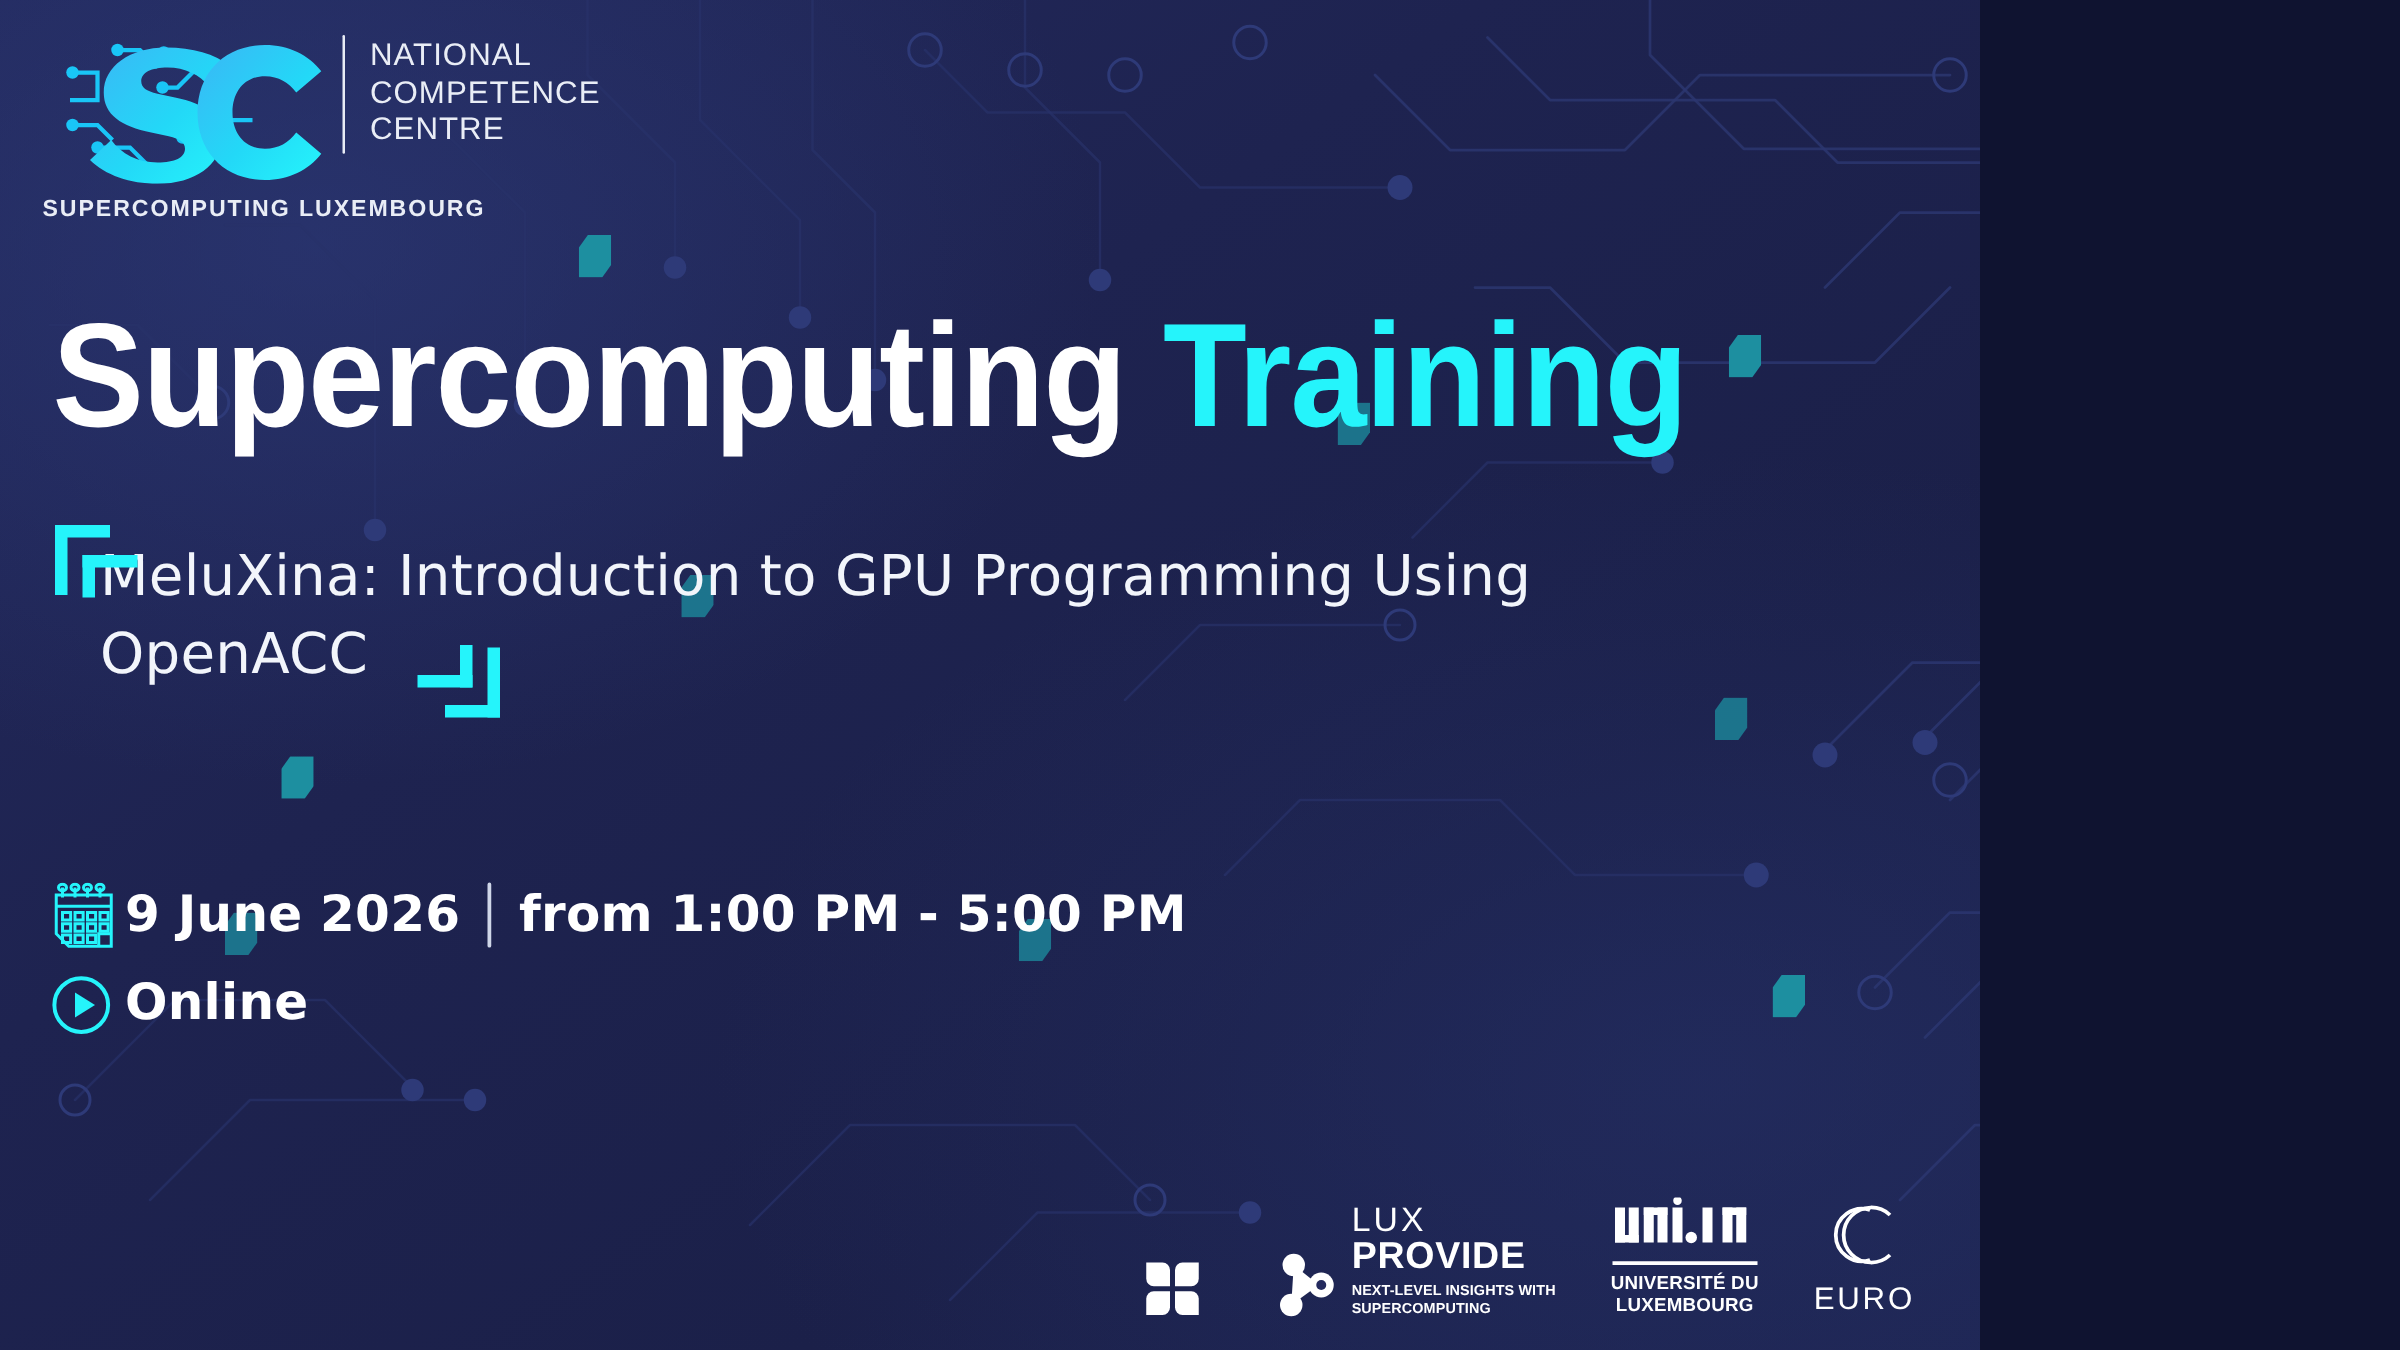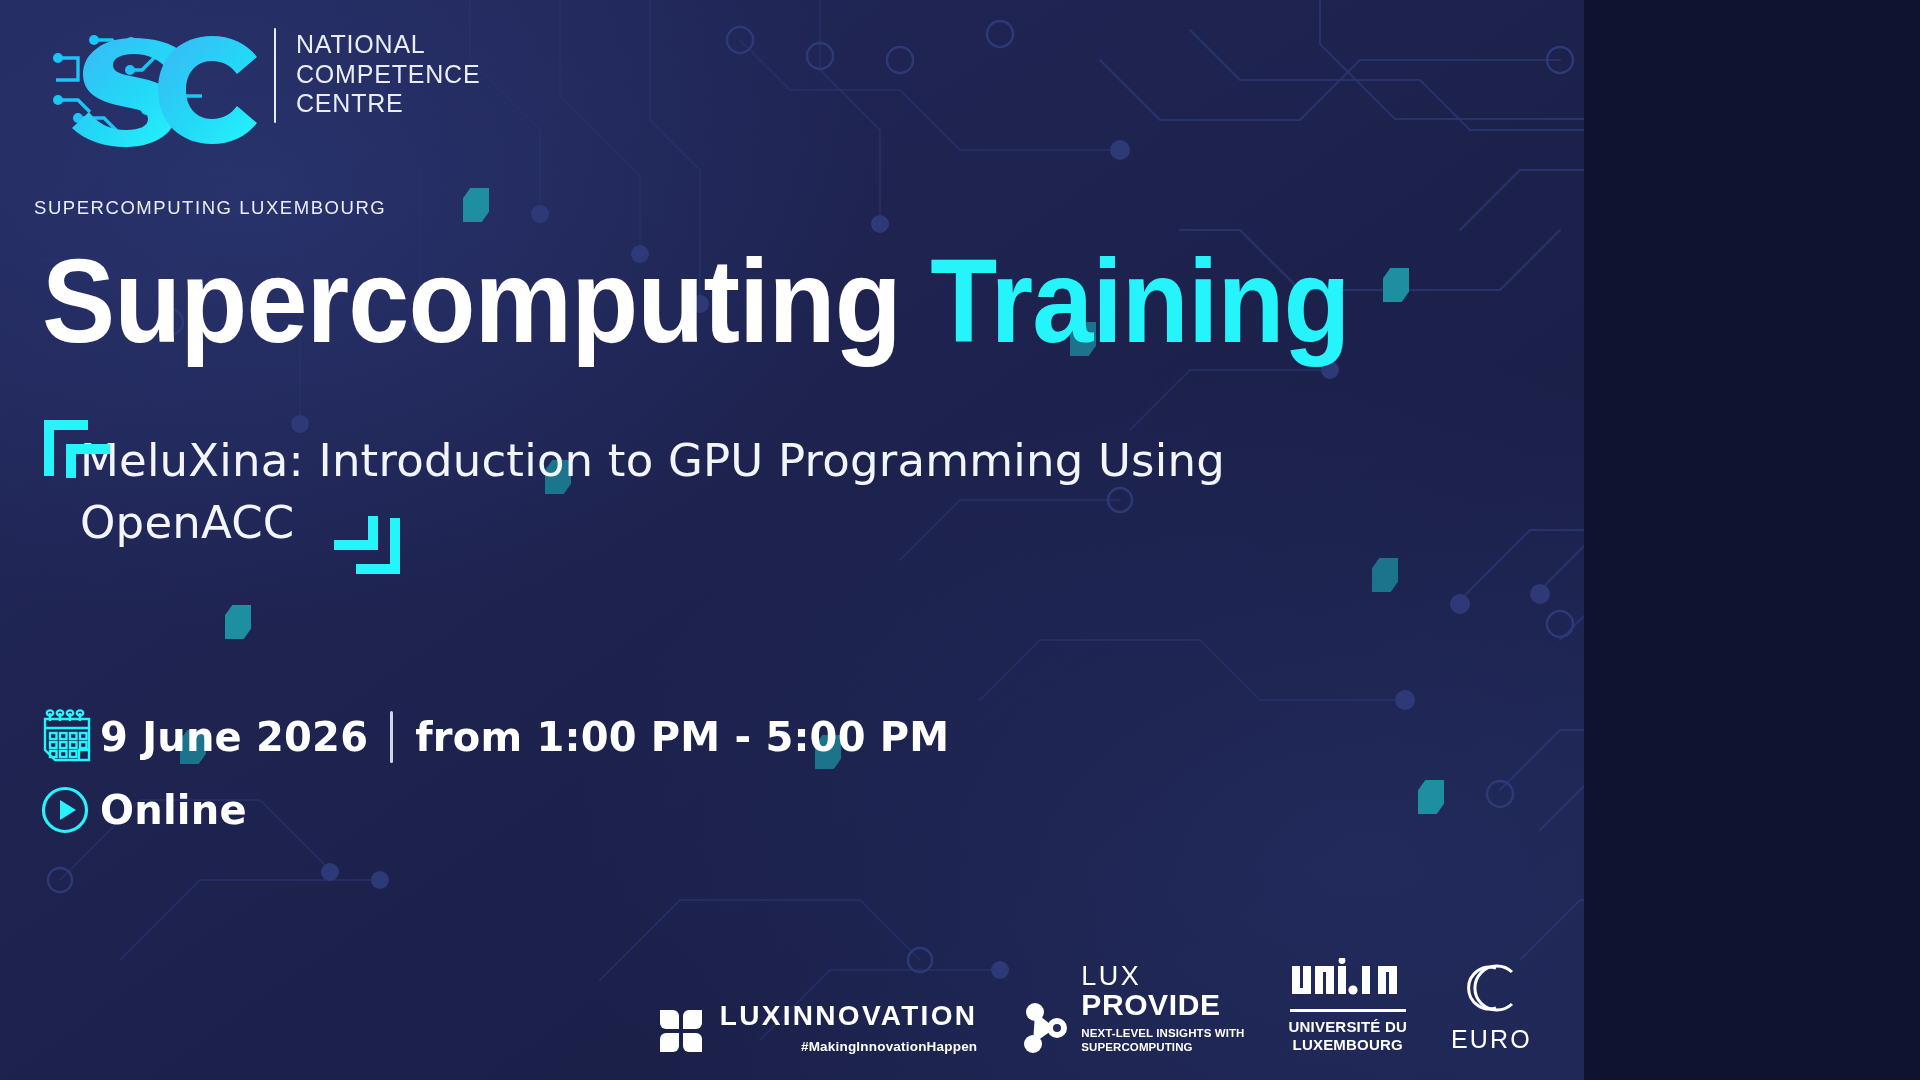--- a/index.html
+++ b/index.html
@@ -33,21 +33,21 @@
   .logo-mark{position:relative;width:232px;height:125px;}
   .logo-mark svg{display:block;}
   .logo-div{width:2px;height:95px;background:#e8ecf5;margin:6px 20px 0 8px;border-radius:1px;}
   .logo-words{display:flex;flex-direction:column;justify-content:flex-start;padding-top:8px;}
   .logo-words span{
     color:#e9edf6;font-size:25px;letter-spacing:.8px;line-height:1.18;
     font-weight:400;font-family:"Liberation Sans",sans-serif;
   }
   .logo-sub{
     position:absolute;left:34px;top:156px;color:#e9edf6;font-size:18.5px;
-    letter-spacing:1.55px;font-weight:400;white-space:nowrap;margin-top:41px;
+    letter-spacing:1.55px;font-weight:700;white-space:nowrap;
   }
 
   
   .headline{
     position:absolute;left:42px;top:242px;white-space:nowrap;
     font-size:118px;line-height:1;font-weight:700;
     font-family:"Liberation Sans Narrow","Liberation Sans",sans-serif;
     transform:scaleX(.93);transform-origin:left center;letter-spacing:-1px;
   }
   .headline .w{color:#ffffff;}
@@ -60,21 +60,21 @@
     letter-spacing:.2px;padding-left:36px;max-width:1200px;
     font-family:"DejaVu Sans","Liberation Sans",sans-serif;
   }
   .brk{position:absolute;pointer-events:none;}
   .brk i{position:absolute;background:#25f4fb;display:block;}
   .brk-tl{left:0px;top:-10px;width:56px;height:56px;}
   .brk-br{width:56px;height:56px;}
 
   
   .meta{position:absolute;left:40px;top:706px;}
-  .mrow{display:flex;align-items:center;height:62px;}
+  .mrow{display:flex;align-items:flex-start;height:62px;}
   .mrow + .mrow{margin-top:11px;}
   .micon{width:54px;display:flex;align-items:center;justify-content:flex-start;}
   .mtext{
     color:#ffffff;font-size:40px;font-weight:700;letter-spacing:.2px;
     font-family:"DejaVu Sans","Liberation Sans",sans-serif;
     display:flex;align-items:center;margin-left:6px;
   }
   .vbar{width:3px;height:52px;background:#cfd6e8;margin:0 22px;border-radius:2px;display:inline-block;}
 
   
@@ -309,24 +309,20 @@
       <div class="lux-mark">
         <svg viewBox="0 0 46 46" xmlns="http://www.w3.org/2000/svg">
           <g fill="#ffffff">
             <path d="M2 2 h13 a6 6 0 0 1 6 6 v13 h-13 a6 6 0 0 1 -6 -6 z"></path>
             <path d="M44 2 h-13 a6 6 0 0 0 -6 6 v13 h13 a6 6 0 0 0 6 -6 z"></path>
             <path d="M2 44 h13 a6 6 0 0 0 6 -6 v-13 h-13 a6 6 0 0 0 -6 6 z"></path>
             <path d="M44 44 h-13 a6 6 0 0 1 -6 -6 v-13 h13 a6 6 0 0 1 6 6 z"></path>
           </g>
         </svg>
       </div>
-      <div class="lux-txt">
-        <div class="lux-name">LUXINNOVATION</div>
-        <div class="lux-tag">#MakingInnovationHappen</div>
-      </div>
     </div>
 
     <div class="sp">
       <div class="lp-mark">
         <svg viewBox="0 0 48 52" xmlns="http://www.w3.org/2000/svg">
           <g fill="#ffffff">
             <circle cx="14" cy="10" r="9"></circle>
             <circle cx="12" cy="42" r="9"></circle>
             <path d="M14 10 L34 26 L12 42 Z"></path>
             <circle cx="36" cy="26" r="10"></circle>

